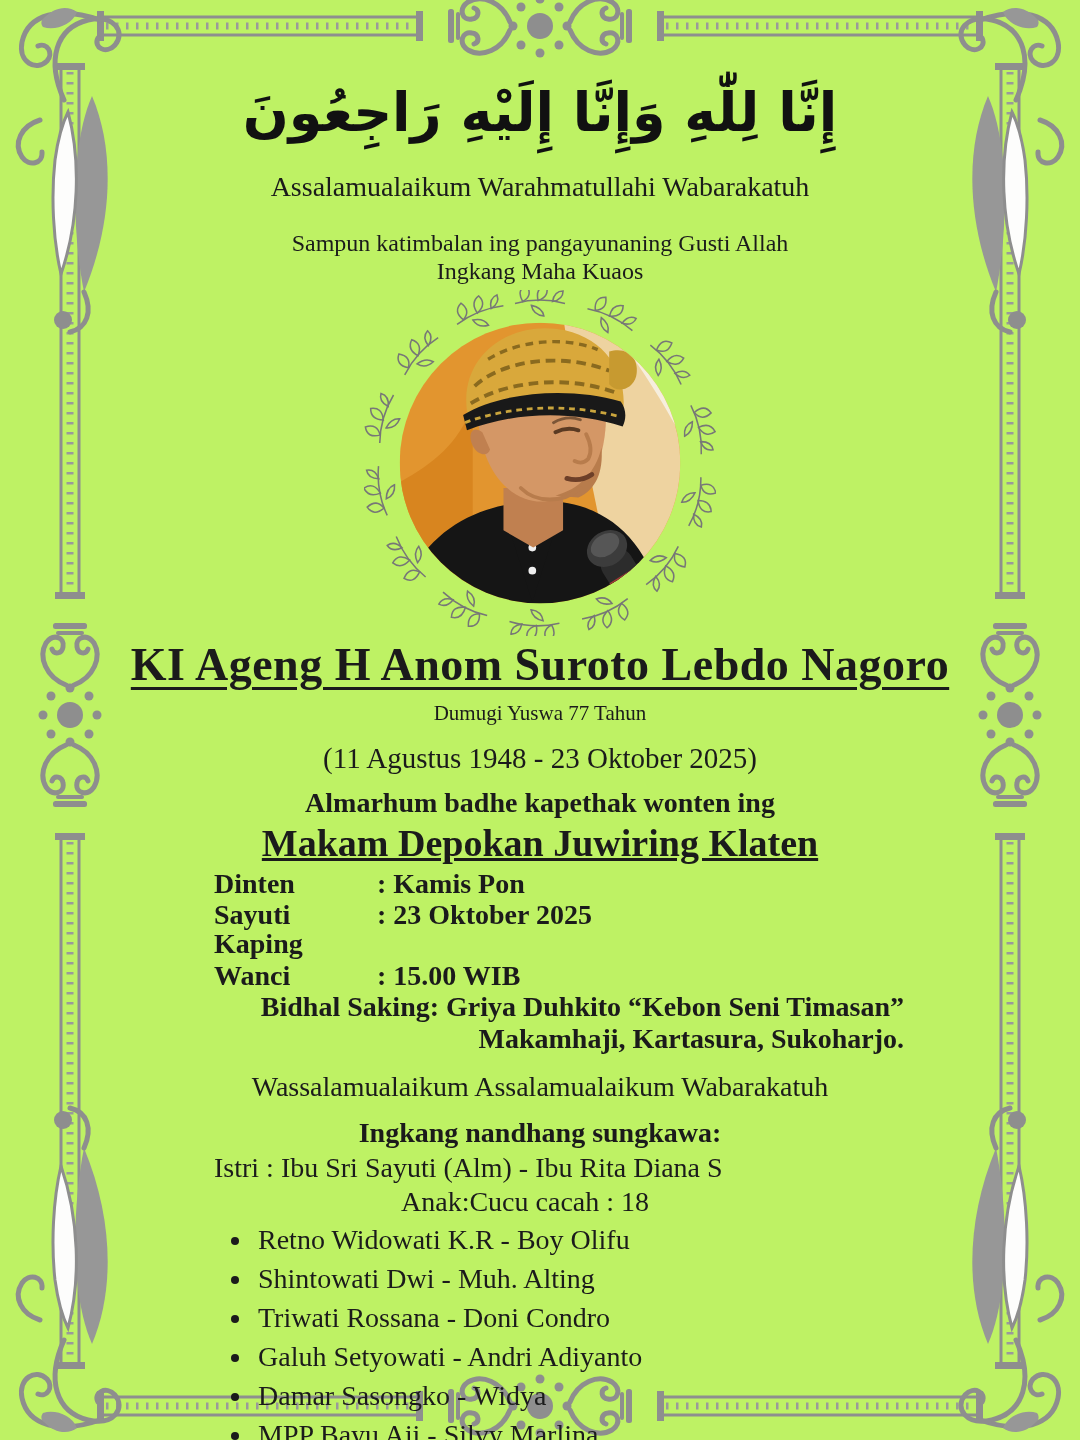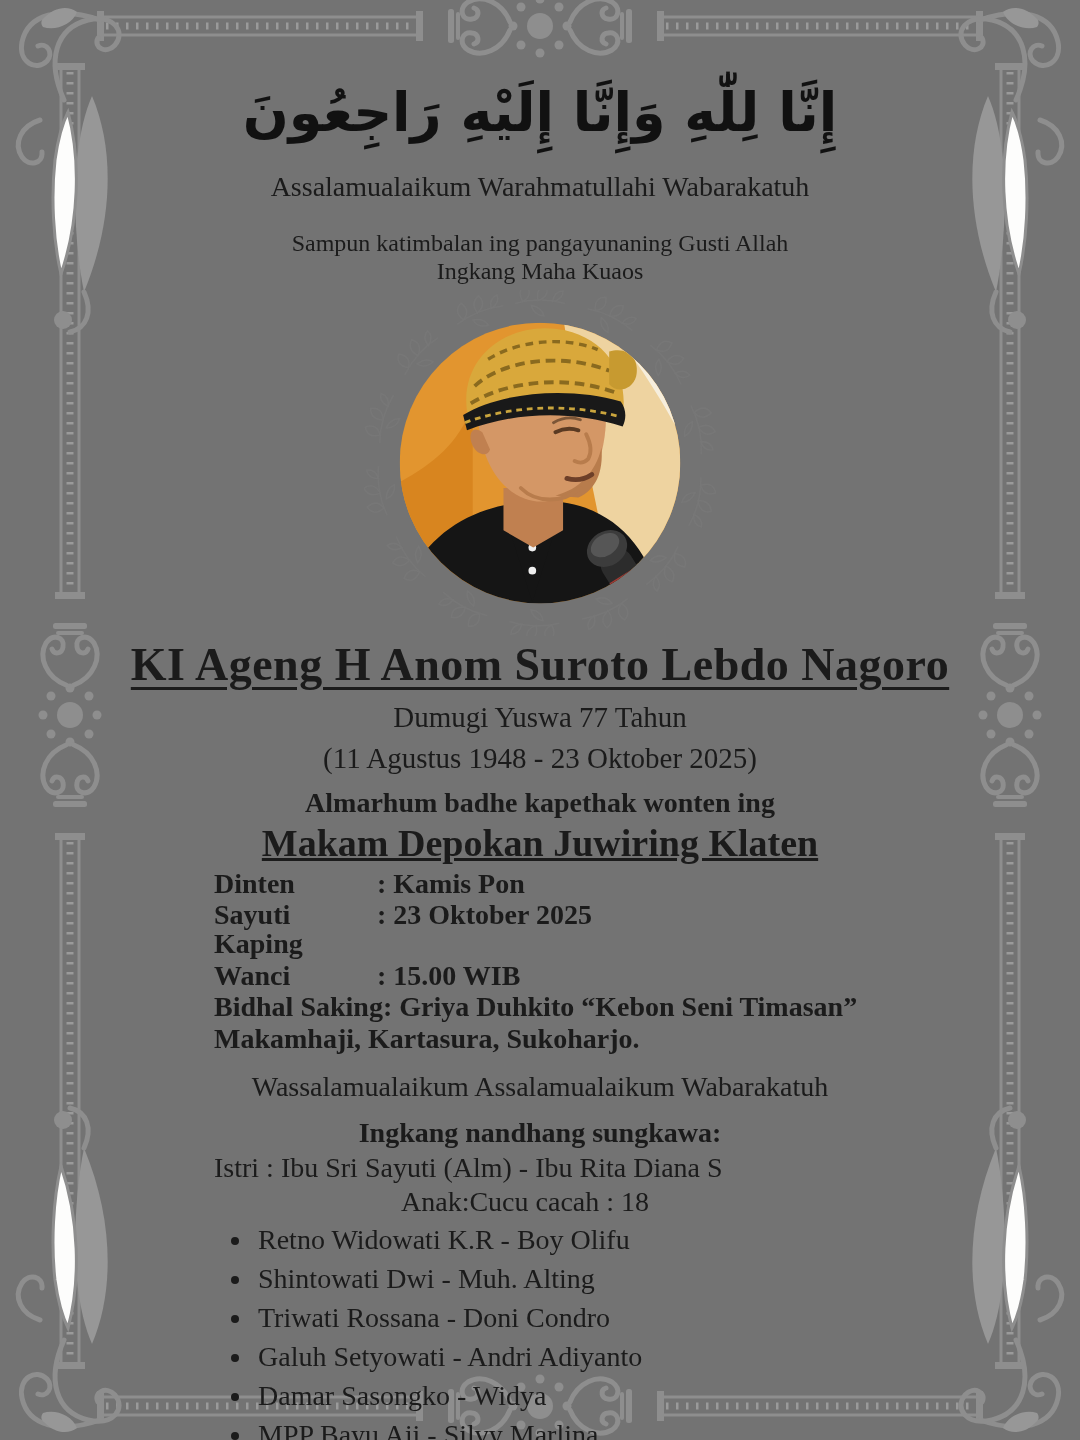--- a/index.html
+++ b/index.html
@@ -1,20 +1,20 @@
 <!DOCTYPE html>
 <html><head>
 <meta charset="utf-8">
 <style>
   html,body{margin:0;padding:0;background:#e9e9e9;}
   .page{
     position:relative;
     width:1080px;height:1440px;
     margin:0 auto;
-    background:#737373;
+    background:#bef264;
     overflow:hidden;
     font-family:"Liberation Serif","DejaVu Serif",serif;
     color:#1b1b1b;
   }
   .frame-svg{position:absolute;left:0;top:0;z-index:0;}
   .content{
     position:relative;z-index:1;
     padding-top:72px;
     width:100%;
     text-align:center;
@@ -31,32 +31,32 @@
   .intro{font-size:24px;line-height:1.18;margin:0 0 4px 0;}
   .photo-wrap{width:352px;height:346px;margin:2px auto 0 auto;}
   .deceased-name{
     font-size:46px;font-weight:bold;
     margin:2px 0 8px 0;
     text-decoration:underline;
     text-decoration-thickness:3px;
     text-underline-offset:7px;
     letter-spacing:.5px;
   }
-  .age-line{font-size:29px;margin:10px 0 8px 0;}
+  .age-line{font-size:21px;margin:10px 0 16px 0;}
   .dates-line{font-size:29px;margin:0 0 12px 0;}
   .burial-1{font-size:28px;font-weight:bold;margin:4px 0 2px 0;}
   .burial-2{font-size:38px;font-weight:bold;margin:0 0 4px 0;text-decoration:underline;}
   .left-block{
     width:690px;
     margin:0 0 0 214px;
     text-align:left;
   }
   .info-row{display:grid;grid-template-columns:163px 1fr;font-size:28px;font-weight:bold;line-height:1.05;margin:2px 0;}
   .info-row .colon{display:inline;}
-  .from-line{font-size:28px;font-weight:bold;line-height:1.08;margin:2px 0;}
+  .from-line{font-size:28px;font-weight:bold;line-height:1.08;margin:2px 0;text-align:right;}
   .closing{font-size:28px;margin:16px 0 14px 0;}
   .family-heading{font-size:28px;font-weight:bold;margin:0 0 4px 0;}
   .wife-line,.anak-row{font-size:28px;line-height:1.1;}
   .anak-row{display:flex;justify-content:center;width:622px;margin-top:4px;}
   .children-list{
     list-style:disc;
     margin:6px 0 0 0;
     padding:0 0 0 40px;
     font-size:28px;
     text-align:left;

